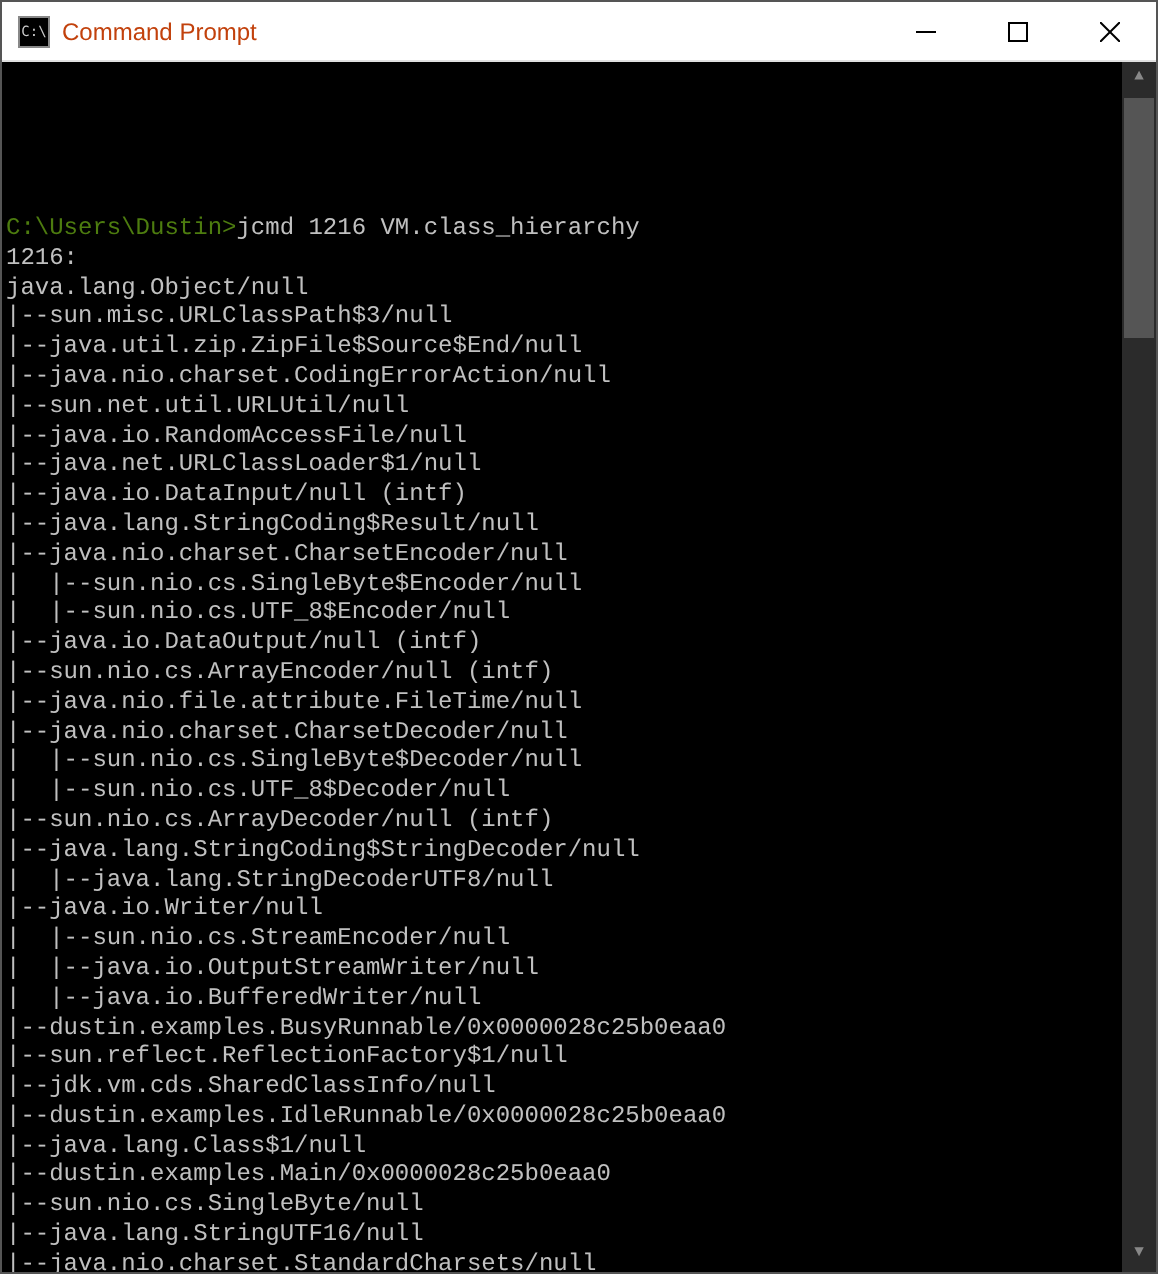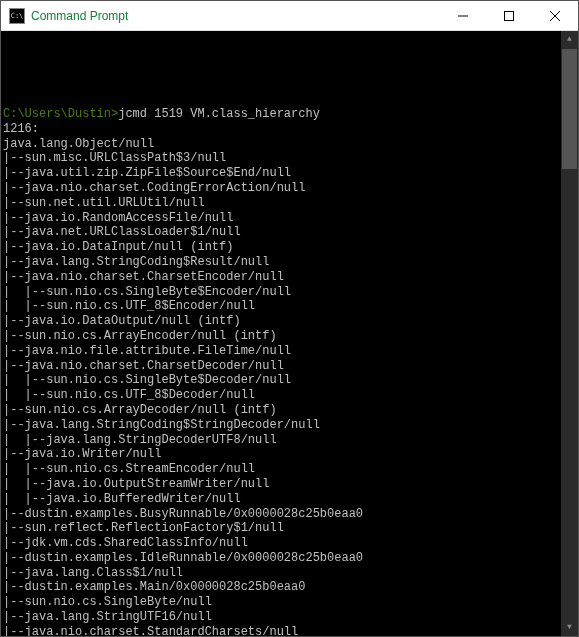--- a/index.html
+++ b/index.html
@@ -36,21 +36,21 @@
   align-items: center;
   justify-content: center;
   font-size: 7px;
   color: #ccc;
   font-family: monospace;
 }
 .titlebar-title {
   flex: 1;
   font-family: "Segoe UI", sans-serif;
   font-size: 12px;
-  color: #15803d;
+  color: #c2410c;
 }
 .titlebar-controls {
   display: flex;
   height: 100%;
 }
 .titlebar-btn {
   width: 46px;
   height: 100%;
   display: flex;
   align-items: center;
@@ -127,21 +127,21 @@
             <line x1="0" y1="0" x2="10" y2="10" stroke="currentColor" stroke-width="1"></line>
             <line x1="10" y1="0" x2="0" y2="10" stroke="currentColor" stroke-width="1"></line>
           </svg>
       </div>
     </div>
   </div>
 
   <div class="terminal">
     <div class="terminal-inner">
 <div class="prompt-line"> </div>
-<span class="prompt-line">C:\Users\Dustin&gt;</span><span>jcmd 1519 VM.class_hierarchy</span>
+<span class="prompt-line">C:\Users\Dustin&gt;</span><span>jcmd 1216 VM.class_hierarchy</span>
 <span>1216:</span>
 <div id="output-lines"><div>java.lang.Object/null</div><div>|--sun.misc.URLClassPath$3/null</div><div>|--java.util.zip.ZipFile$Source$End/null</div><div>|--java.nio.charset.CodingErrorAction/null</div><div>|--sun.net.util.URLUtil/null</div><div>|--java.io.RandomAccessFile/null</div><div>|--java.net.URLClassLoader$1/null</div><div>|--java.io.DataInput/null (intf)</div><div>|--java.lang.StringCoding$Result/null</div><div>|--java.nio.charset.CharsetEncoder/null</div><div>|  |--sun.nio.cs.SingleByte$Encoder/null</div><div>|  |--sun.nio.cs.UTF_8$Encoder/null</div><div>|--java.io.DataOutput/null (intf)</div><div>|--sun.nio.cs.ArrayEncoder/null (intf)</div><div>|--java.nio.file.attribute.FileTime/null</div><div>|--java.nio.charset.CharsetDecoder/null</div><div>|  |--sun.nio.cs.SingleByte$Decoder/null</div><div>|  |--sun.nio.cs.UTF_8$Decoder/null</div><div>|--sun.nio.cs.ArrayDecoder/null (intf)</div><div>|--java.lang.StringCoding$StringDecoder/null</div><div>|  |--java.lang.StringDecoderUTF8/null</div><div>|--java.io.Writer/null</div><div>|  |--sun.nio.cs.StreamEncoder/null</div><div>|  |--java.io.OutputStreamWriter/null</div><div>|  |--java.io.BufferedWriter/null</div><div>|--dustin.examples.BusyRunnable/0x0000028c25b0eaa0</div><div>|--sun.reflect.ReflectionFactory$1/null</div><div>|--jdk.vm.cds.SharedClassInfo/null</div><div>|--dustin.examples.IdleRunnable/0x0000028c25b0eaa0</div><div>|--java.lang.Class$1/null</div><div>|--dustin.examples.Main/0x0000028c25b0eaa0</div><div>|--sun.nio.cs.SingleByte/null</div><div>|--java.lang.StringUTF16/null</div><div>|--java.nio.charset.StandardCharsets/null</div></div>
     </div>
     <div class="scrollbar">
       <div class="scrollbar-arrow up">▲</div>
       <div class="scrollbar-thumb"></div>
       <div class="scrollbar-arrow down">▼</div>
     </div>
   </div>
 </div>

